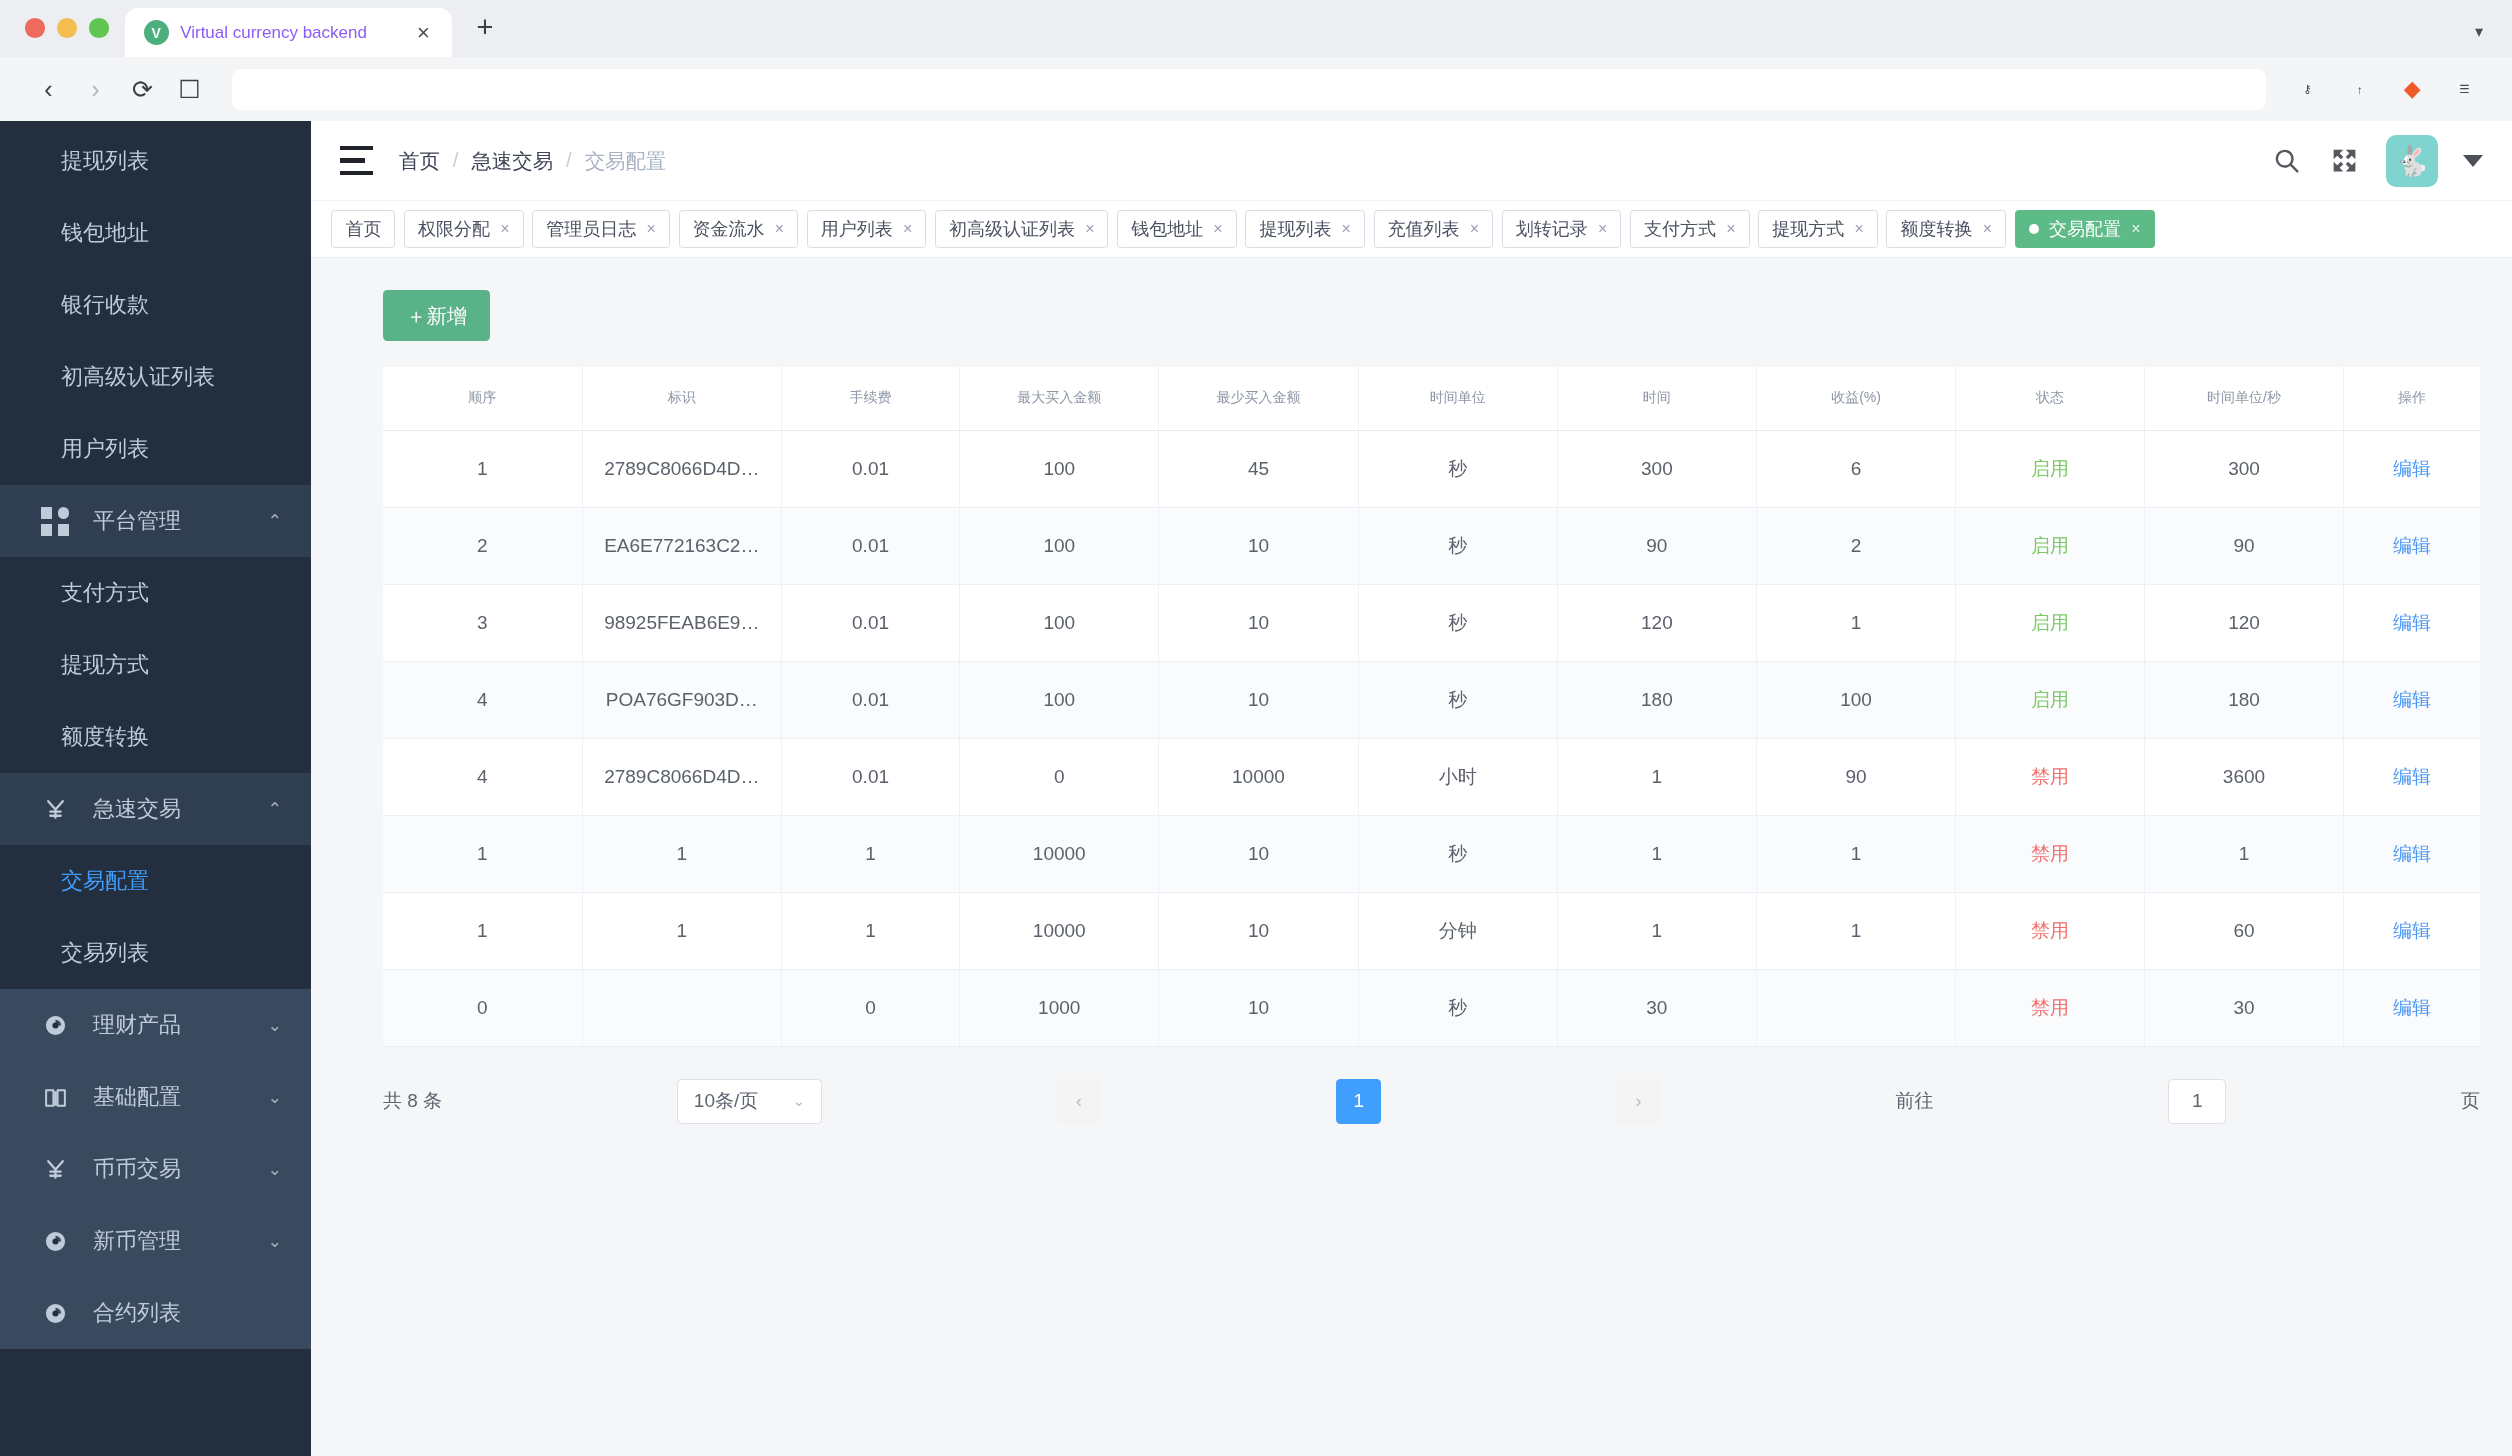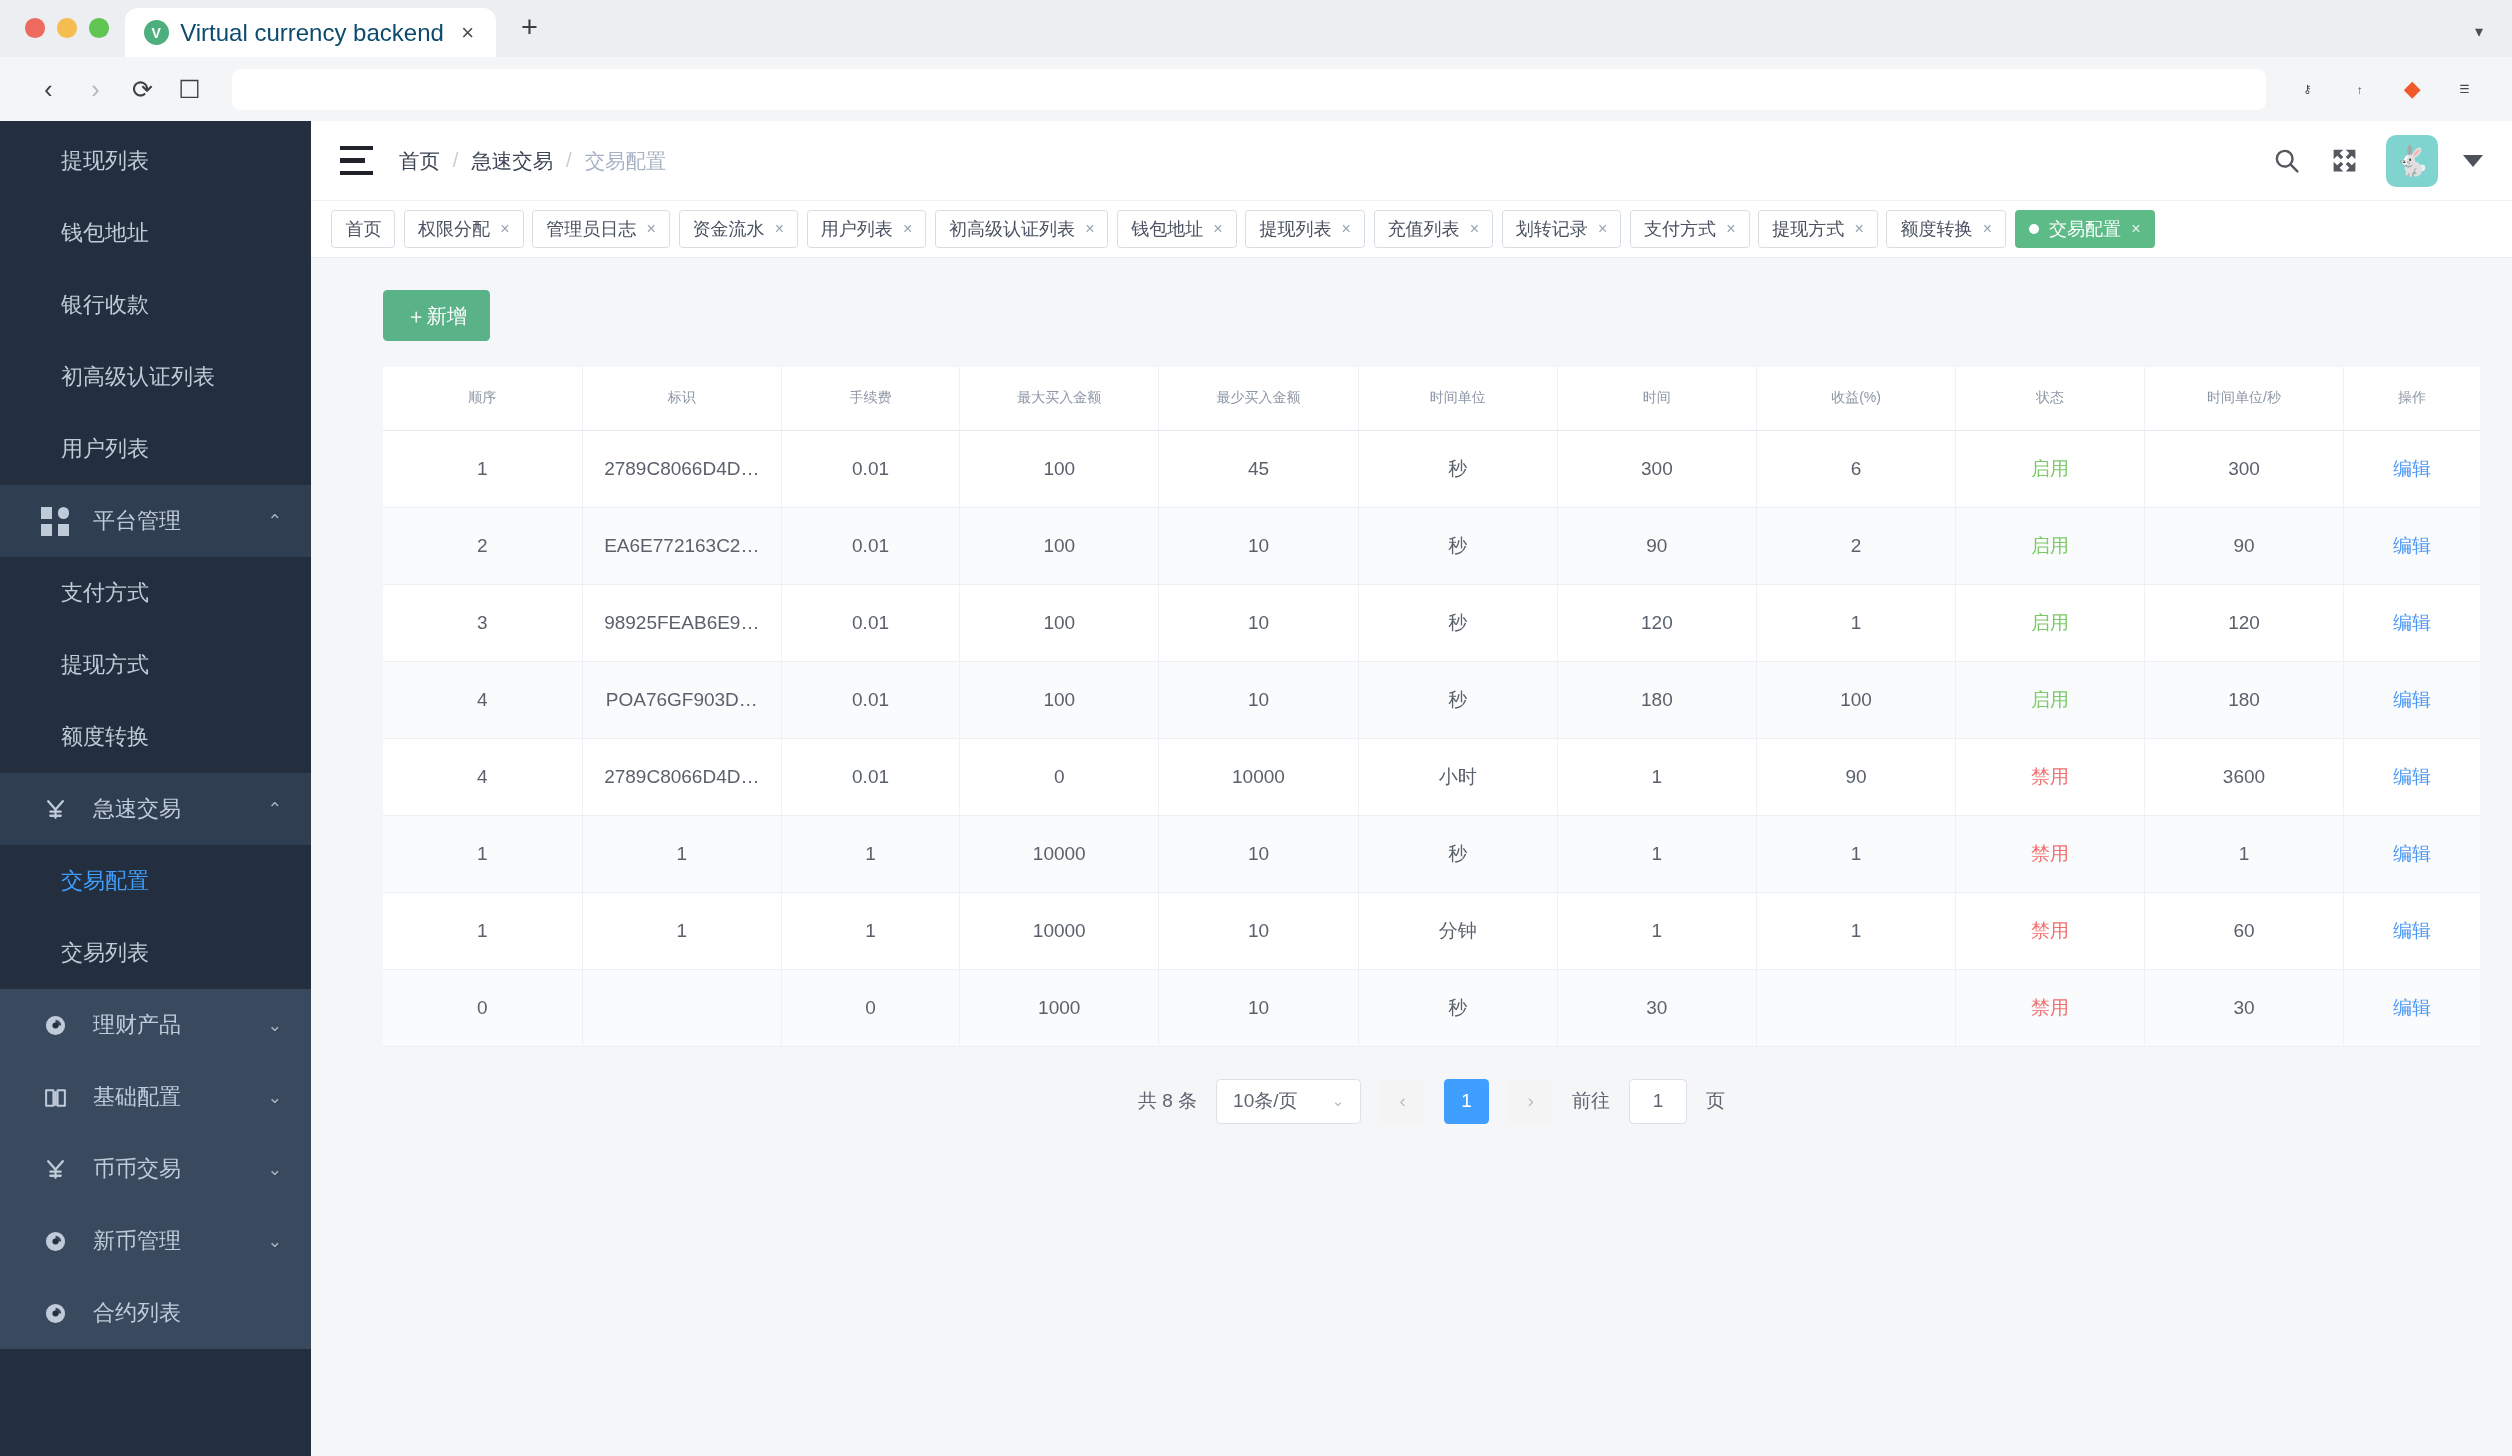--- a/index.html
+++ b/index.html
@@ -25,21 +25,21 @@
   .btab {
     margin-left: 16px; margin-bottom: 0; height: 49px; background: #fff;
     border-radius: 13px 13px 0 0; display: flex; align-items: center;
     padding: 0 16px 0 19px; min-width: 327px; gap: 11.6px;
   }
   .favicon {
     width: 25px; height: 25px; border-radius: 50%; background: #4caf7d;
     display: flex; align-items: center; justify-content: center;
     color: #fff; font-size: 14px; font-weight: bold; flex: 0 0 25px;
   }
-  .btab-title { font-size: 24px; color: #0c4a6e; flex: 1; white-space: nowrap; }
+  .btab-title { font-size: 17px; color: #8b5cf6; flex: 1; white-space: nowrap; }
   .btab-close { font-size: 22px; color: #4a4d52; padding: 0 5.8px; cursor: pointer; }
   .newtab { font-size: 29px; color: #3c3f44; margin-left: 25px; padding-bottom: 13px; font-weight: 300; }
   .chev-down-win { position: absolute; right: 29px; bottom: 16px; font-size: 16px; color: #4a4d52; }
 
   .toolbar {
     height: 64px; background: #f4f5f7; display: flex; align-items: center;
     padding: 0 25px; gap: 0; flex: 0 0 64px;
   }
   .nav-icon {
     width: 47px; height: 47px; display: flex; align-items: center; justify-content: center;
@@ -136,21 +136,21 @@
     overflow: hidden; text-overflow: ellipsis; white-space: nowrap;
   }
   tbody td:last-child { border-right: none; }
   tbody tr:nth-child(even) td { background: #fafbfc; }
   tbody tr:nth-child(odd) td { background: #ffffff; }
   .st-on { color: #7cc968; }
   .st-off { color: #f36f6f; }
   .op-link { color: #4a97f5; cursor: pointer; }
 
   .pager {
-    display: flex; align-items: center; justify-content: center;
+    display: flex; align-items: center; justify-content: space-between;
     gap: 19px; margin-top: 32px; font-size: 19px; color: #5f6570;
   }
   .psel {
     height: 45px; min-width: 145px; border: 0.7px solid #dcdfe6; border-radius: 4.4px; background: #fff;
     display: flex; align-items: center; justify-content: space-between; padding: 0 16px;
     font-size: 19px; color: #5f6570; cursor: pointer; gap: 11.6px;
   }
   .psel .cd { color: #b6bcc6; font-size: 14.5px; }
   .pbtn {
     min-width: 45px; height: 45px; border-radius: 4.4px; background: #f4f4f5; color: #b8bcc3;

